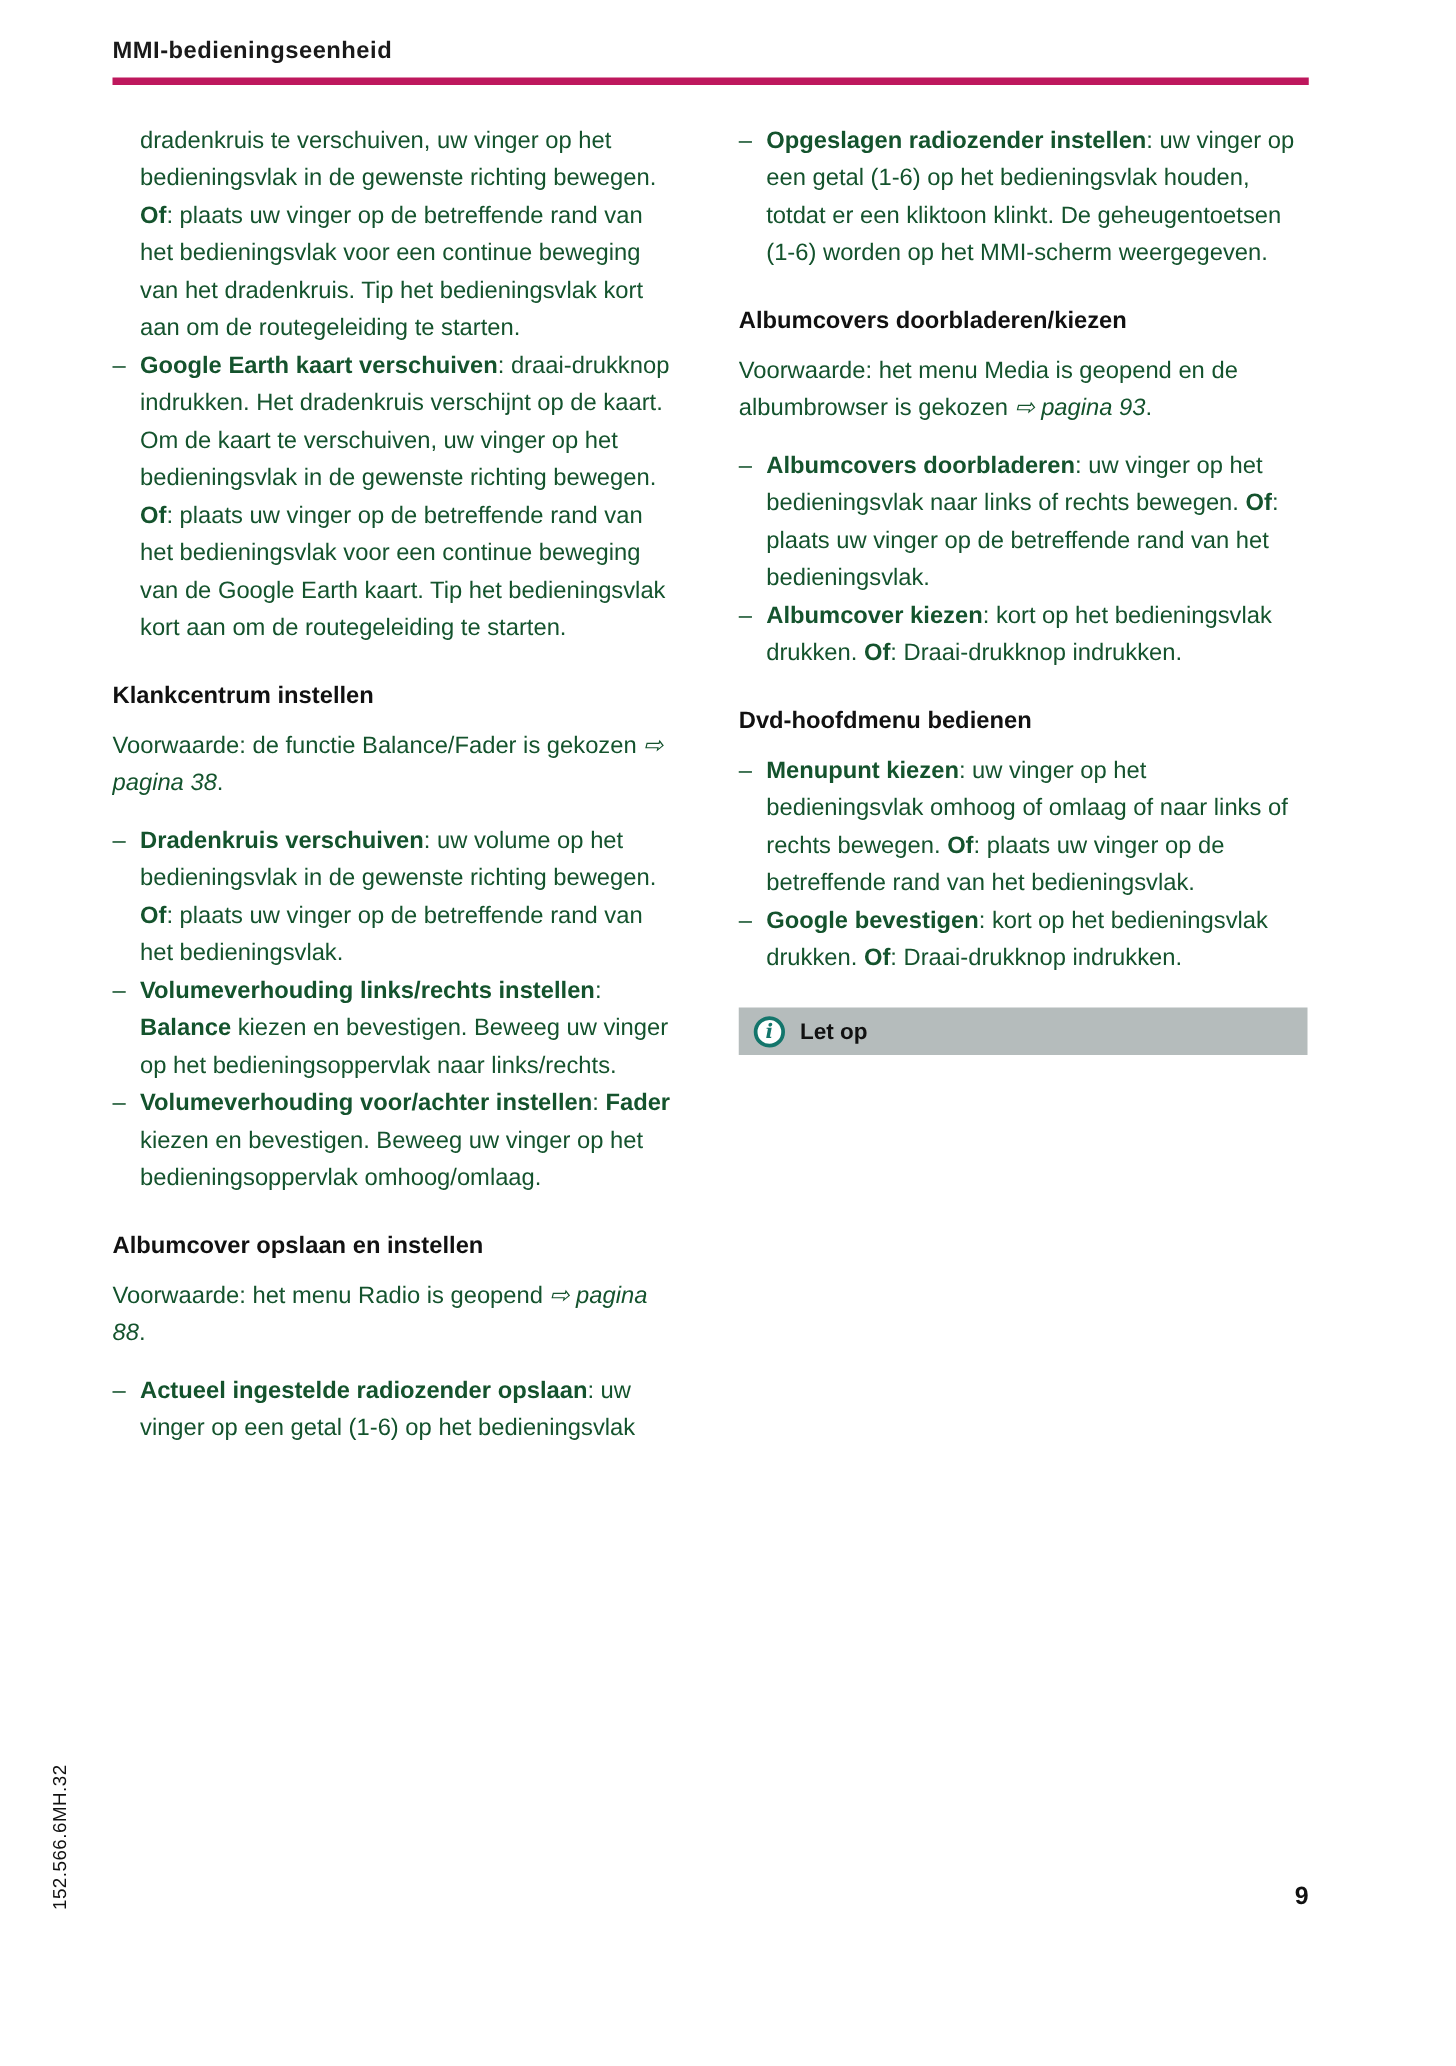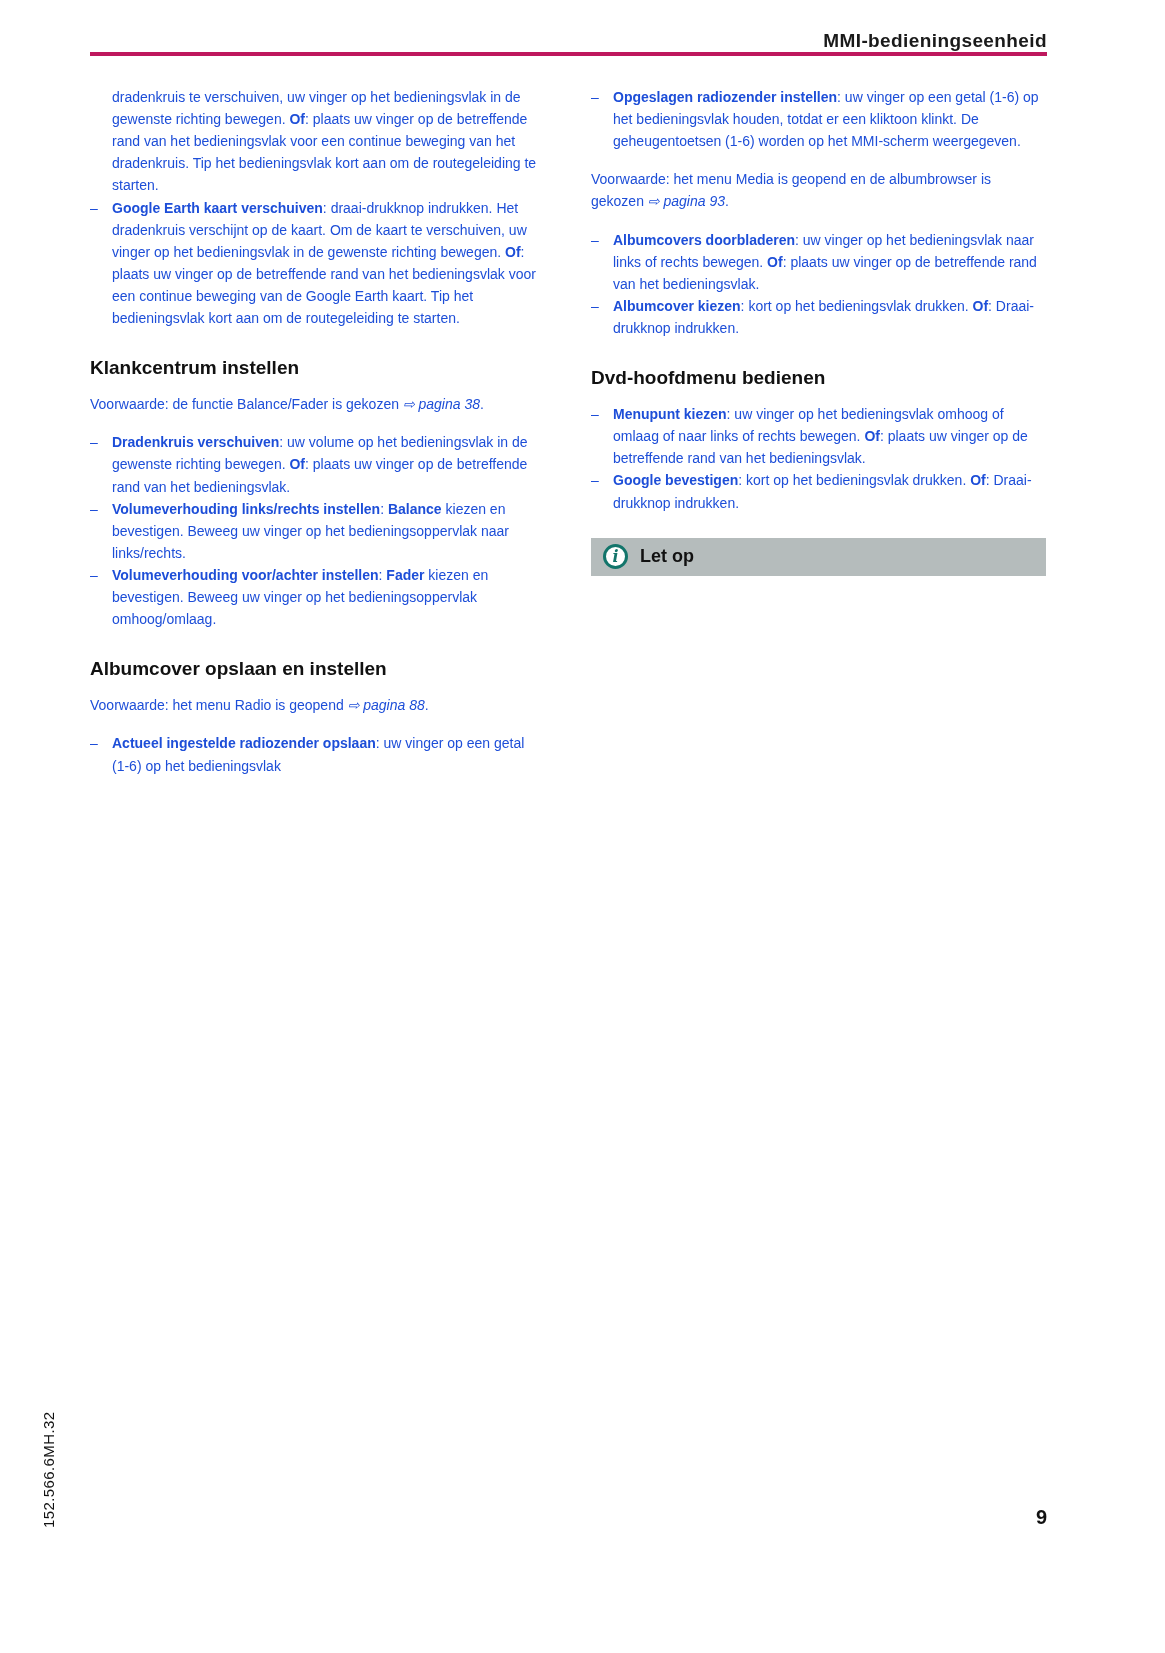--- a/index.html
+++ b/index.html
@@ -7,29 +7,30 @@
   body {
     width: 1165px; height: 1653px;
     position: relative; overflow: hidden;
     font-family: "Liberation Sans", sans-serif;
     color: #111;
   }
   .content {
     position: absolute; left: 90px; top: 30px; width: 957px;
   }
   .page-header {
-    text-align: right;
-    border-bottom: 4px solid #be185d;
+    text-align: left;
+    padding-bottom: 10px;
+    border-bottom: 6px solid #be185d;
   }
   .page-header .title {
     font-size: 19px; font-weight: bold; letter-spacing: 0.4px; color: #1a1a1a;
   }
   .columns { display: flex; gap: 46px; margin-top: 30px; }
   .col { width: 455px; flex: 0 0 455px; }
-  p, li { font-size: 14px; line-height: 1.58; color: #1d4ed8; }
+  p, li { font-size: 19px; line-height: 1.58; color: #14532d; }
   p { margin: 0 0 16px 0; }
   p.cont { margin: 0; padding-left: 22px; }
   h2 { font-size: 19px; font-weight: bold; margin: 28px 0 14px 0; color: #111; }
   .col > h2:first-child { margin-top: 0; }
   ul { list-style: none; margin: 0 0 16px 0; padding: 0; }
   li { position: relative; padding-left: 22px; }
   li .dash { position: absolute; left: 0; top: 0; }
   .b { font-weight: bold; }
   .i { font-style: italic; }
   .note { margin-top: 24px; }
@@ -87,20 +88,21 @@
         <h2>Albumcover opslaan en instellen</h2>
         <p><span>Voorwaarde: het menu Radio is geopend </span><span class="i">⇨ pagina 88</span><span>.</span></p>
         <ul>
           <li><span class="dash">–</span><span class="b">Actueel ingestelde radiozender opslaan</span><span>: uw vinger op een getal (1-6) op het bedieningsvlak</span></li>
         </ul>
       </div>
     <div class="col">
         <ul>
           <li><span class="dash">–</span><span class="b">Opgeslagen radiozender instellen</span><span>: uw vinger op een getal (1-6) op het bedieningsvlak houden, totdat er een kliktoon klinkt. De geheugentoetsen (1-6) worden op het MMI-scherm weergegeven.</span></li>
         </ul>
+        <h2>Albumcovers doorbladeren/kiezen</h2>
         <p><span>Voorwaarde: het menu Media is geopend en de albumbrowser is gekozen </span><span class="i">⇨ pagina 93</span><span>.</span></p>
         <ul>
           <li><span class="dash">–</span><span class="b">Albumcovers doorbladeren</span><span>: uw vinger op het bedieningsvlak naar links of rechts bewegen. </span><span class="b">Of</span><span>: plaats uw vinger op de betreffende rand van het bedieningsvlak.</span></li>
           <li><span class="dash">–</span><span class="b">Albumcover kiezen</span><span>: kort op het bedieningsvlak drukken. </span><span class="b">Of</span><span>: Draai-drukknop indrukken.</span></li>
         </ul>
         <h2>Dvd-hoofdmenu bedienen</h2>
         <ul>
           <li><span class="dash">–</span><span class="b">Menupunt kiezen</span><span>: uw vinger op het bedieningsvlak omhoog of omlaag of naar links of rechts bewegen. </span><span class="b">Of</span><span>: plaats uw vinger op de betreffende rand van het bedieningsvlak.</span></li>
           <li><span class="dash">–</span><span class="b">Google bevestigen</span><span>: kort op het bedieningsvlak drukken. </span><span class="b">Of</span><span>: Draai-drukknop indrukken.</span></li>
         </ul>

